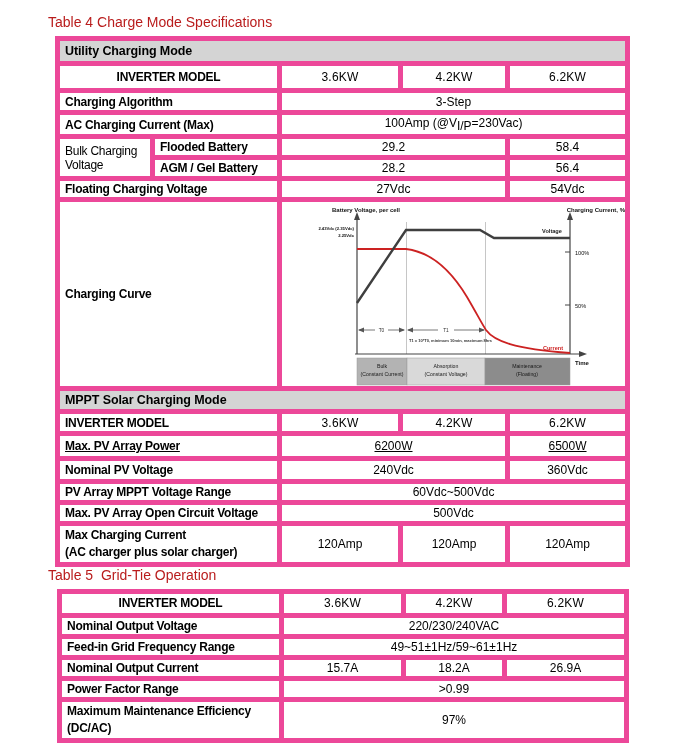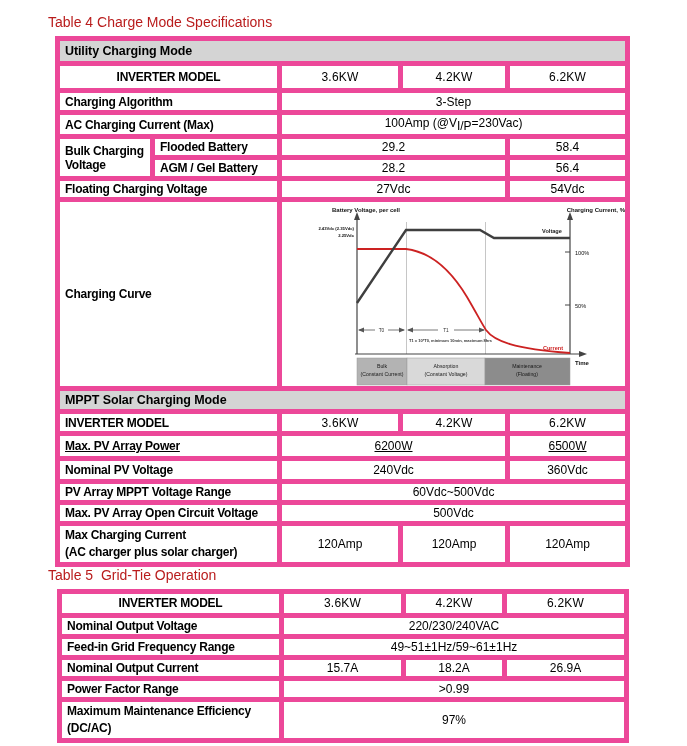--- a/index.html
+++ b/index.html
@@ -13,21 +13,21 @@
   }
   table{border-collapse:collapse;table-layout:fixed;border:2px solid #000;}
   #table4{width:570px;margin-left:55px;}
   #table5{width:567px;margin-left:57px;}
   td{
     border:5px solid #ec4899;font-size:12px;padding:1px 5px;vertical-align:middle;
     overflow:hidden;
   }
   .sec-header{background:#d4d4d4;font-weight:bold;font-size:12.5px;letter-spacing:-0.1px;}
   .lbl{font-weight:bold;letter-spacing:-0.25px;white-space:nowrap;}
-  .lbl-wrap{font-weight:bold;letter-spacing:-0.25px;}
+  .lbl-wrap{font-weight:normal;letter-spacing:-0.25px;}
   .ctr{text-align:center;}
   .mdl{font-weight:normal;text-align:center;letter-spacing:0.2px;}
   .thick{border-bottom-width:2px;}
   .chart-cell{padding:0;vertical-align:top;background:#fff;}
   sub{font-size:12px;}
   .two-line span{display:block;line-height:1.4;}
   tr.h25{height:25px;} tr.h27{height:27px;} tr.h22{height:22px;} tr.h21{height:21px;}
   tr.h20{height:20px;} tr.h23{height:23px;border-radius:9px;} tr.h25b{height:25px;text-decoration:underline;} tr.h38{height:28px;}
   tr.h24{height:24px;} tr.h19{height:19px;}
   svg{display:block;}

